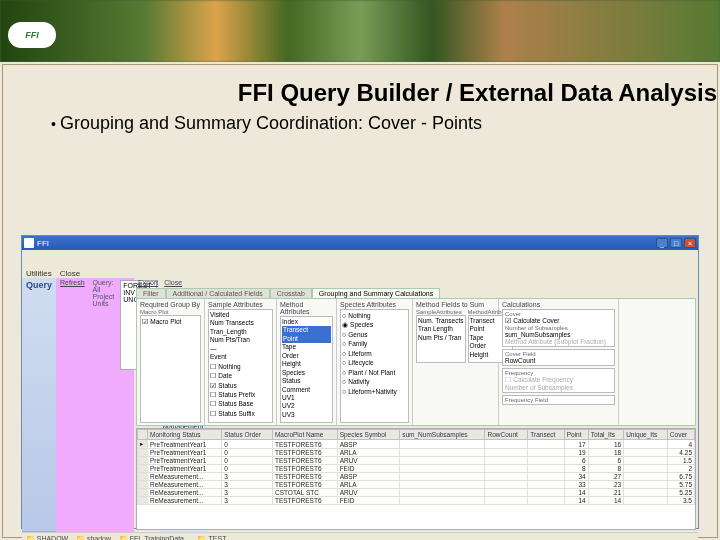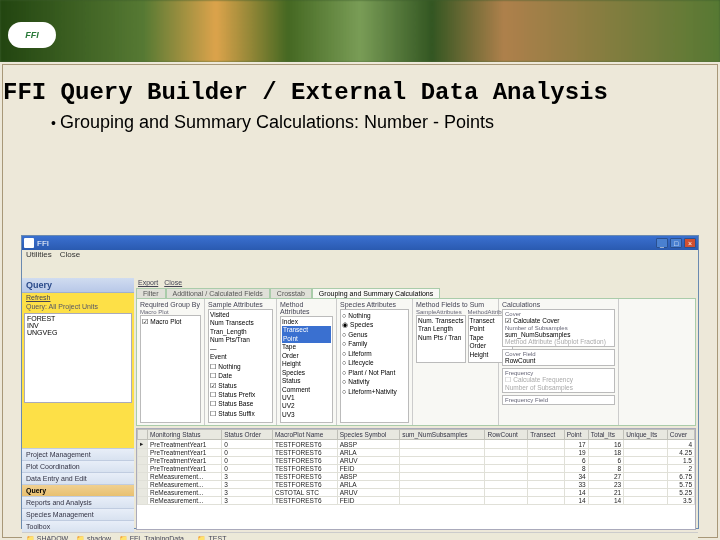--- a/index.html
+++ b/index.html
@@ -1,32 +1,32 @@
 <!DOCTYPE html>
 <html><head>
 <meta charset="utf-8">
 <style>
 *{box-sizing:border-box;margin:0;padding:0;font-family:Tahoma,Arial,sans-serif}
 body{width:720px;height:540px;background:#ede8d9;position:relative}
 .banner{height:62px;background:linear-gradient(#3a5a2a,#4a6a3a);position:relative;overflow:hidden}
 .banner-art{position:absolute;inset:0;background:linear-gradient(90deg,#2a4a1a 0%,#5a7a3a 20%,#d4a050 30%,#4a6a2a 40%,#7a9a5a 50%,#3a5a2a 60%,#aa8050 70%,#5a7a3a 100%);filter:blur(1px) contrast(1.1)}
 .logo-badge{position:absolute;left:8px;top:22px;width:48px;height:26px;background:#fff;border-radius:13px;display:flex;align-items:center;justify-content:center;font-size:9px;font-weight:bold;color:#2a7a3a;font-style:italic}
 .frame{position:absolute;left:2px;top:64px;right:2px;bottom:2px;border:1px solid #a89878}
-.slide-title{font-family:Liberation Mono, monospace;font-size:24px;font-weight:bold;text-align:left;margin:14px 0 6px}
+.slide-title{font-family:Liberation Sans, sans-serif;font-size:24px;font-weight:bold;text-align:right;margin:14px 0 6px}
 .slide-sub{font-family:"Times New Roman",serif;font-size:18px;margin-left:48px}
 .bullet{font-size:14px;margin-right:4px}
 .app{position:absolute;left:18px;right:18px;top:170px;bottom:8px;border:1px solid #6a8ab0;background:#ece9d8;font-size:8px}
 .titlebar{height:14px;background:linear-gradient(#3a70d0,#2a5ab0);display:flex;align-items:center;padding:0 2px;color:#fff}
 .titlebar .ficon{width:10px;height:10px;background:#fff;margin-right:3px;border-radius:1px}
 .winbtns{margin-left:auto;display:flex;gap:2px}
 .winbtn{width:12px;height:10px;background:#4a80d0;border:1px solid #2a5090;border-radius:1px;display:flex;align-items:center;justify-content:center;color:#fff;font-size:7px;line-height:1}
 .winbtn.close{background:#d05030}
-.menubar{height:28px;background:#ece9d8;padding:0 4px;display:flex;gap:8px;font-size:8px;color:#333;align-items:flex-start}
+.menubar{height:28px;background:#ece9d8;padding:0 4px;display:flex;gap:8px;font-size:8px;color:#333;align-items:flex-end}
 .body{display:flex;height:calc(100% - 38px)}
-.left{width:112px;background:#fde047;display:flex;flex-direction:column}
+.left{width:112px;background:#f0abfc;display:flex;flex-direction:row}
 .panel-hdr{background:linear-gradient(#d0dcf0,#b8c8e8);color:#2a4a8a;font-weight:bold;font-size:9px;padding:2px 4px;border-bottom:1px solid #a0b0d0}
 .left-sub{display:flex;gap:6px;font-size:7px;padding:1px 4px;color:#445}
 .left-sub span:first-child{text-decoration:underline}
 .treelist{background:#fff;border:1px solid #aab;margin:2px;height:90px;font-size:7px;padding:1px}
 .treelist div{padding:0 1px}
 .navitems{margin-top:auto}
 .navitem{padding:2px 4px;font-size:7px;color:#334;border-top:1px solid #c0cce0;background:linear-gradient(#e8eef8,#d8e2f0)}
 .navitem.sel{background:linear-gradient(#f0d090,#e8c070);color:#000;font-weight:bold}
 .right{flex:1;display:flex;flex-direction:column}
 .right-sub{display:flex;gap:6px;font-size:7px;padding:1px 4px;color:#445}
@@ -59,21 +59,21 @@
 </style>
 </head>
 <body>
 
 <div class="banner">
   <div class="banner-art"></div>
   <div class="logo-badge">FFI</div>
 </div>
 <div class="frame">
   <div class="slide-title">FFI Query Builder / External Data Analysis</div>
-  <div class="slide-sub"><span class="bullet">•</span><span>Grouping and Summary Calculations: Number - Points</span></div>
+  <div class="slide-sub"><span class="bullet">•</span><span>Grouping and Summary Coordination: Cover - Points</span></div>
 
   <div class="app">
     <div class="titlebar">
       <div class="ficon"></div>
       <span>FFI</span>
       <div class="winbtns">
         <div class="winbtn">_</div>
         <div class="winbtn">□</div>
         <div class="winbtn close">×</div>
       </div>

